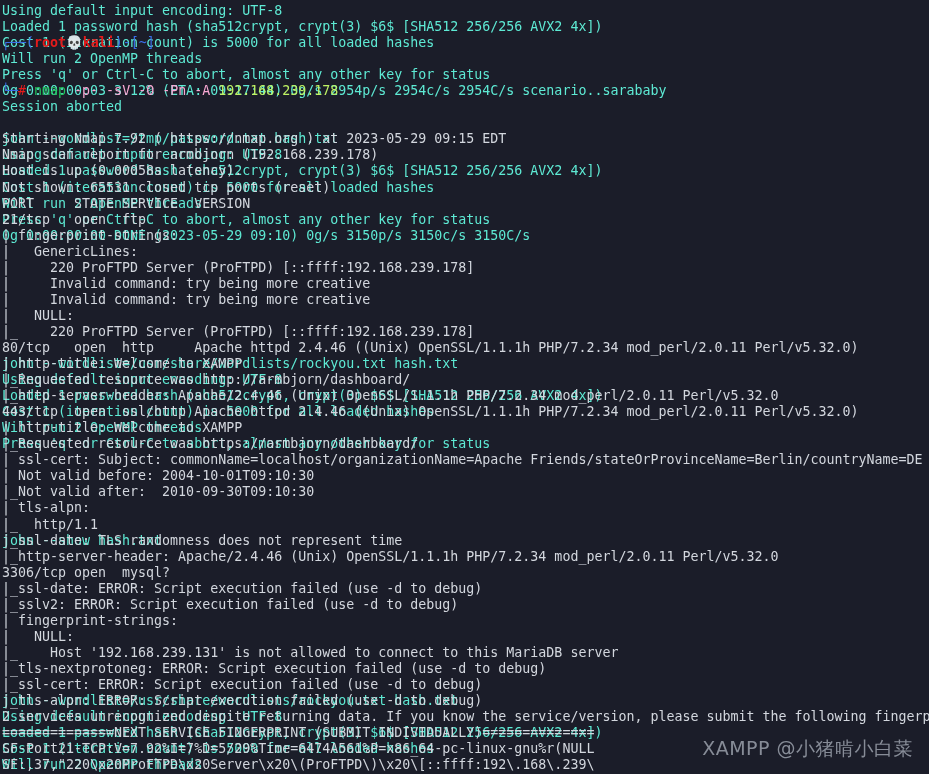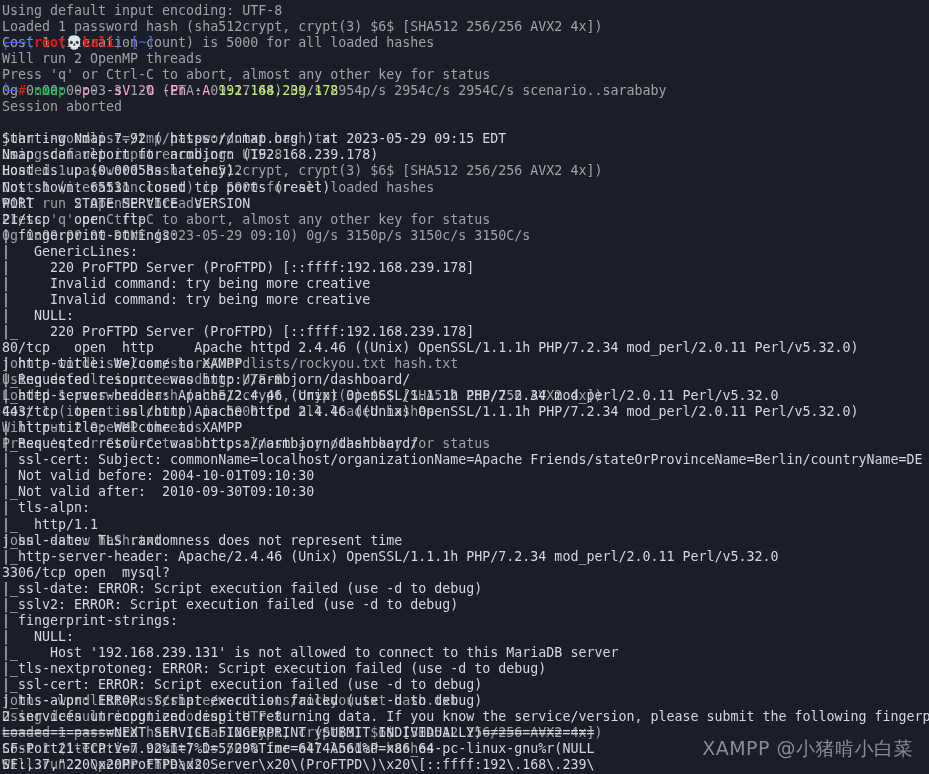--- a/index.html
+++ b/index.html
@@ -11,21 +11,21 @@
   #term{
     position:relative;
     width:929px;height:774px;
     background:#1b1d29;
     overflow:hidden;
   }
   
   #ghost{
     position:absolute;left:0;top:0;
     width:929px;height:774px;
-    color:#a3a3a3;
+    color:#5eead4;
     font-size:13.3px;
     line-height:16.05px;
     white-space:pre;
     padding:3px 0 0 2px;
     box-sizing:border-box;
     pointer-events:none;
     z-index:1;
   }
   #ghost .gl{display:block;height:16.05px;}
   #out{

